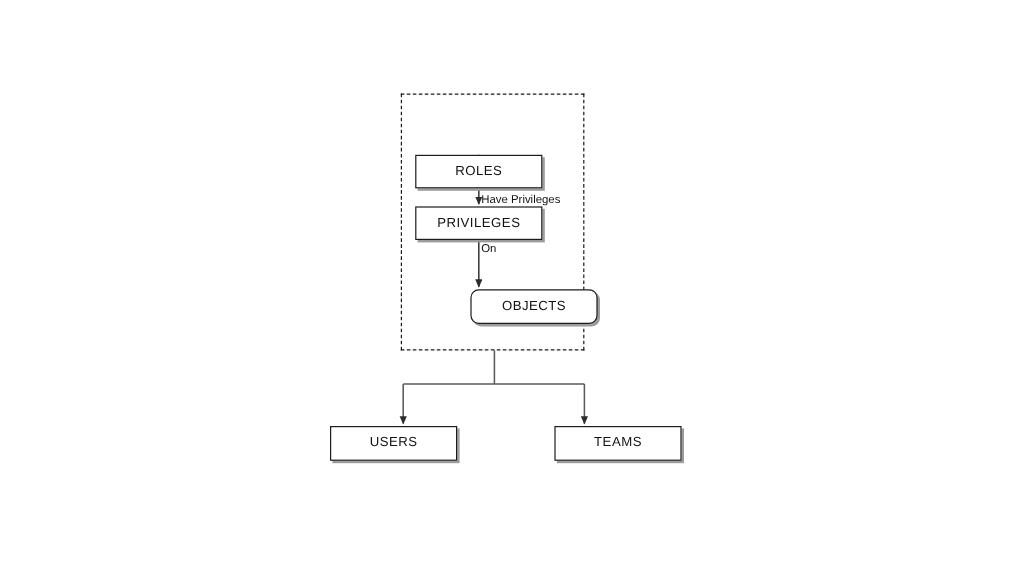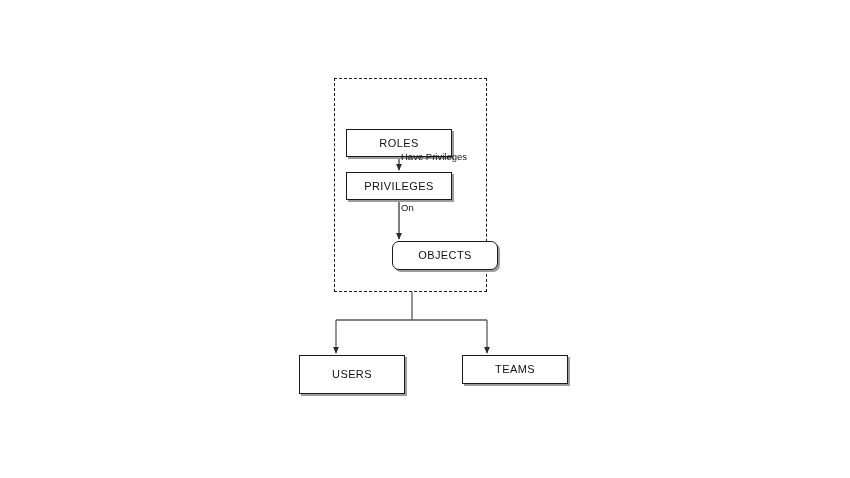--- a/index.html
+++ b/index.html
@@ -57,33 +57,33 @@
 
   .node.rounded {
     border-radius: 7px;
     box-shadow: 2px 2px 0 0 #9c9c9c;
   }
 
   
   #node-roles      { left: 346px; top: 101px; width: 106px; height: 28px; margin-top: 28px; }
   #node-privileges { left: 346px; top: 172px; width: 106px; height: 28px; }
   #node-objects    { left: 346px; top: 241px; width: 106px; height: 29px; margin-left: 46px; }
-  #node-users      { left: 299px; top: 355px; width: 106px; height: 39px; }
+  #node-users      { left: 275px; top: 355px; width: 106px; height: 29px; }
   #node-teams      { left: 434px; top: 355px; width: 106px; height: 29px; margin-left: 28px; }
 
   
   .edge-label {
     position: absolute;
     font-family: "Liberation Sans", sans-serif;
     font-size: 9.5px;
     color: #111111;
     white-space: nowrap;
     line-height: 1;
   }
-  #label-have-privileges { left: 401px; top: 152px; }
+  #label-have-privileges { left: 401px; top: 162px; }
   #label-on              { left: 401px; top: 203px; }
 
   
   #connectors {
     position: absolute;
     left: 0;
     top: 0;
     width: 850px;
     height: 478px;
     pointer-events: none;

